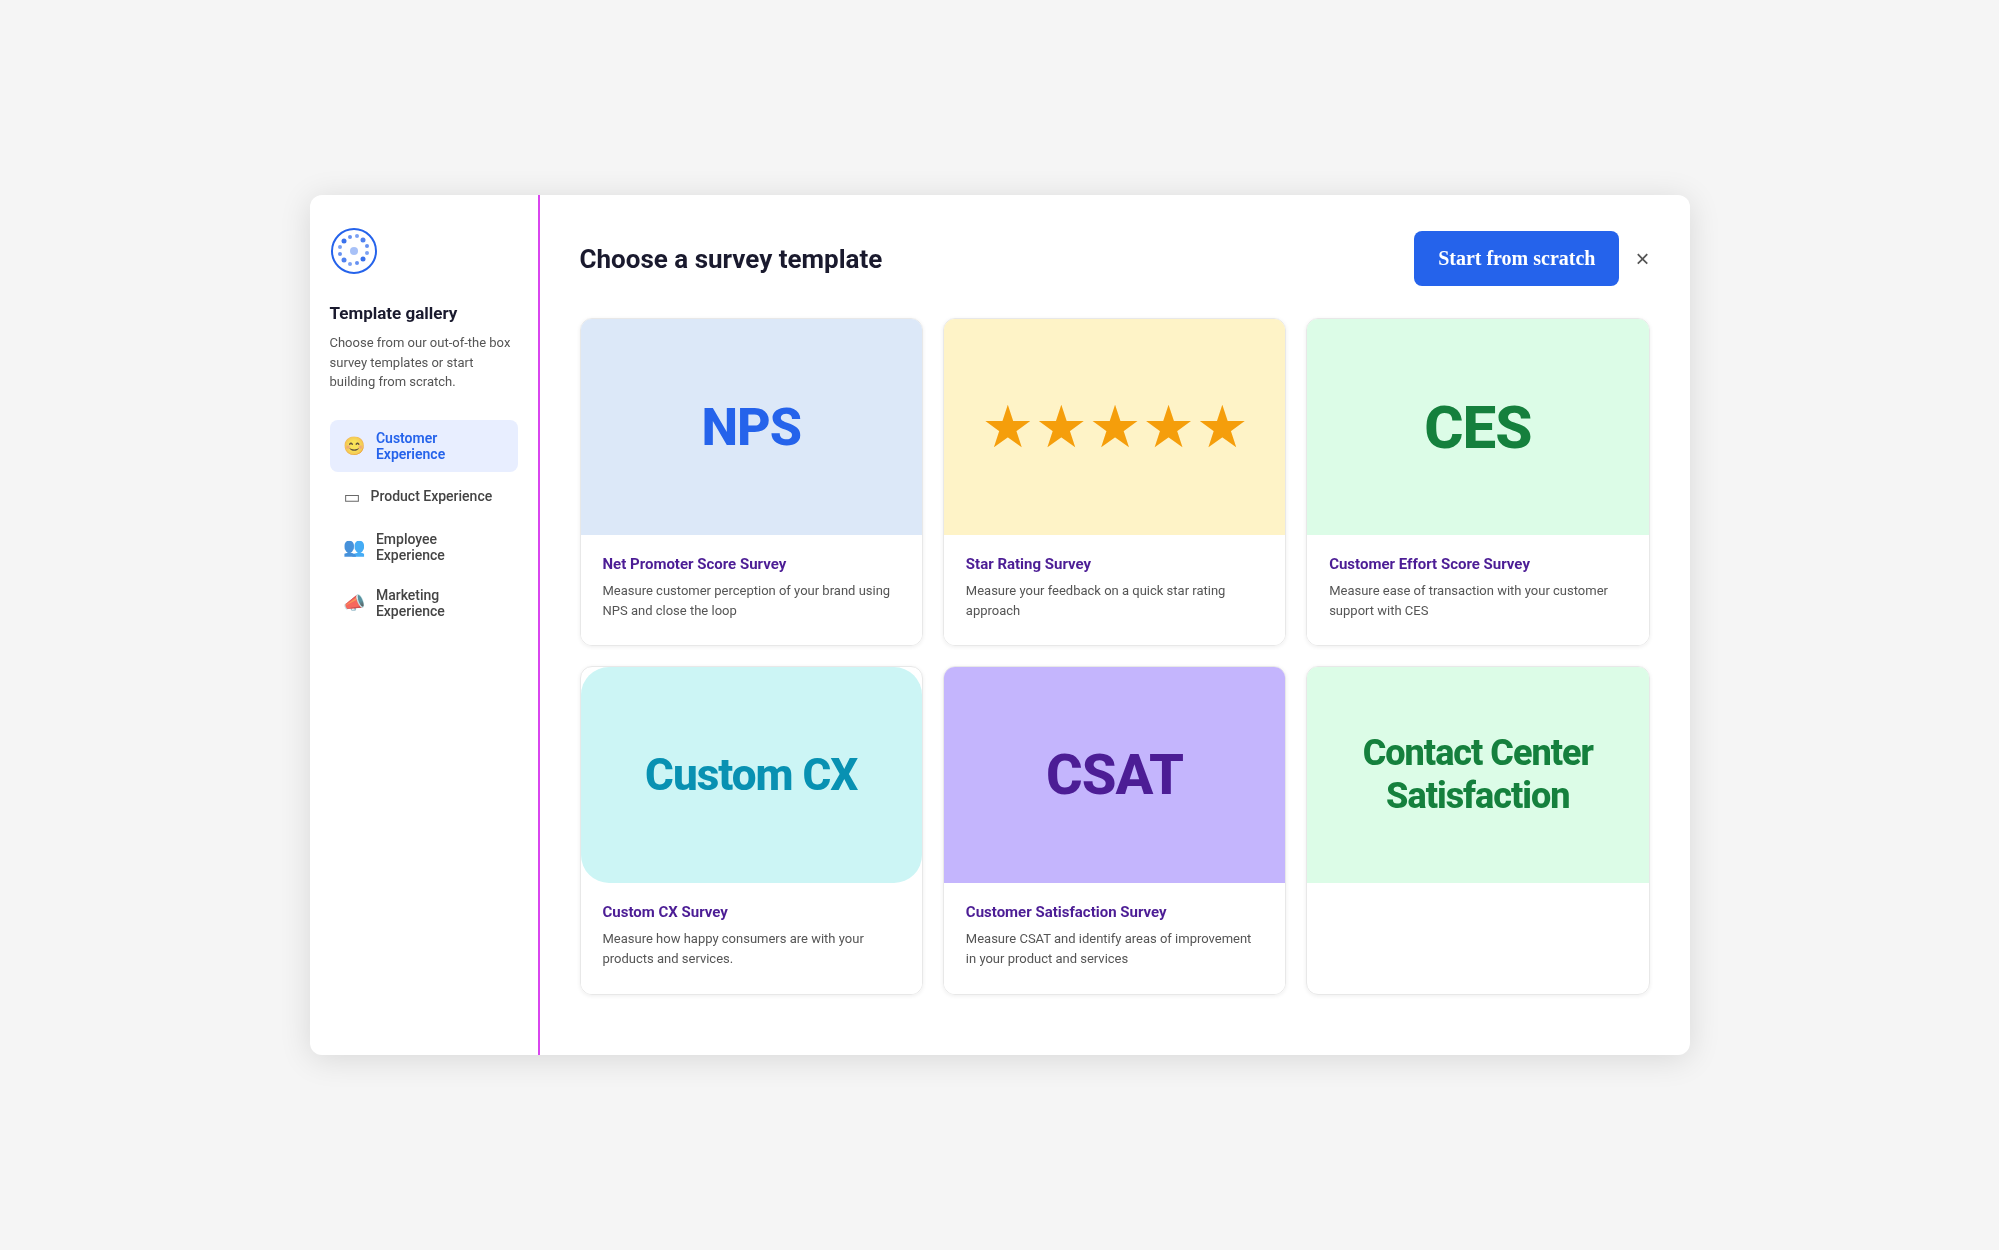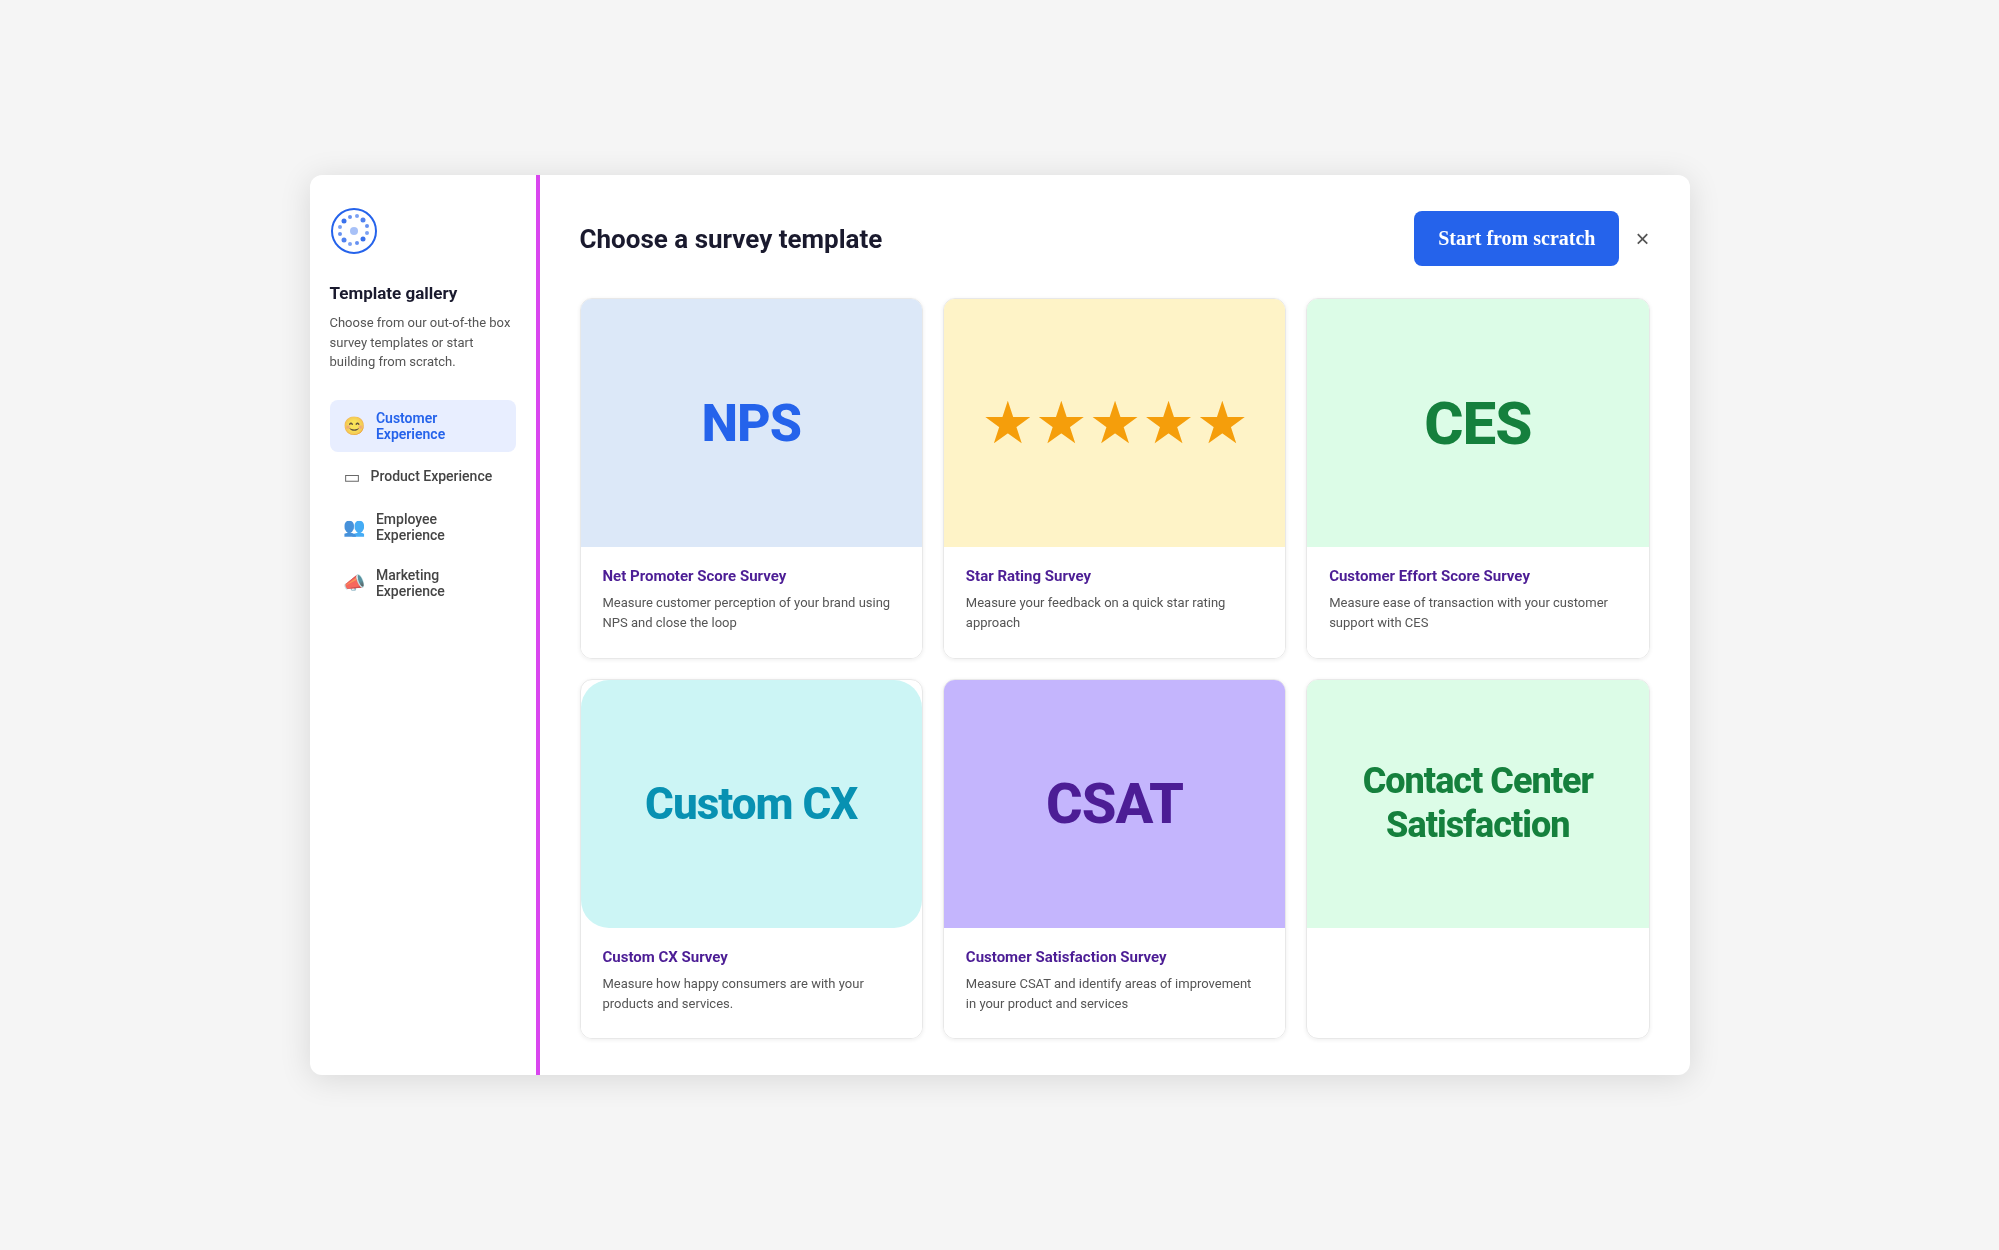--- a/index.html
+++ b/index.html
@@ -18,21 +18,21 @@
       min-height: 860px;
       display: flex;
       overflow: hidden;
       box-shadow: 0 4px 32px rgba(0,0,0,0.12);
     }
     
     .sidebar {
       width: 230px;
       flex-shrink: 0;
       padding: 32px 20px;
-      border-right: 4px solid #d946ef;
+      border-right: 2px solid #d946ef;
     }
     .logo {
       width: 48px;
       height: 48px;
       margin-bottom: 28px;
     }
     .sidebar-title {
       font-size: 17px;
       font-weight: 700;
       color: #1a1a2e;
@@ -117,21 +117,21 @@
       overflow: hidden;
       cursor: pointer;
       box-shadow: 0 1px 4px rgba(0,0,0,0.07);
       border: 1px solid #e8e8e8;
       transition: box-shadow 0.2s;
     }
     .card-preview {
       display: flex;
       align-items: center;
       justify-content: center;
-      height: 248px;
+      height: 216px;
       font-size: 52px;
       font-weight: 800;
       letter-spacing: -1px;
     }
     .card-preview.nps { background: #dce8f8; color: #2563eb; }
     .card-preview.star { background: #fef3c7; }
     .card-preview.ces { background: #dcfce7; color: #15803d; font-size: 60px; }
     .card-preview.custom-cx { background: #ccf5f5; color: #0891b2; font-size: 44px; border-radius: 28px; }
     .card-preview.csat { background: #c4b5fd; color: #4c1d95; font-size: 56px; }
     .card-preview.contact { background: #dcfce7; color: #15803d; font-size: 36px; font-weight: 800; line-height: 1.2; text-align: center; padding: 32px; }

